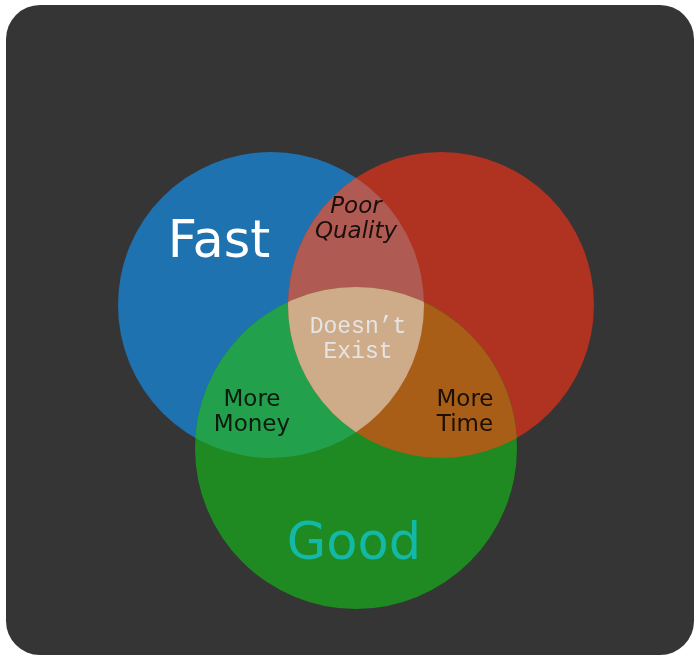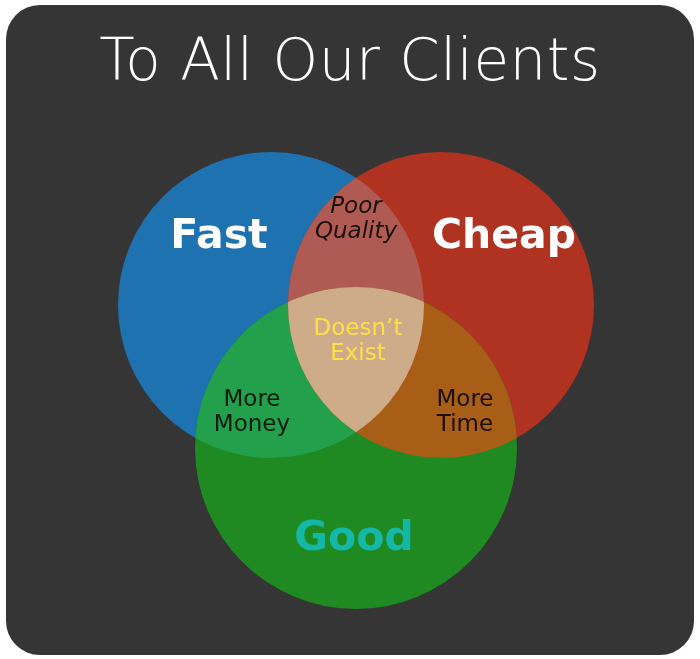--- a/index.html
+++ b/index.html
@@ -69,22 +69,22 @@
   .venn-label {
     position: absolute;
     text-align: center;
     line-height: 1.08;
     white-space: pre-line;
     pointer-events: none;
   }
 
   .venn-label.primary {
     font-family: "DejaVu Sans", sans-serif;
-    font-weight: bold;
-    font-size: 41px;
+    font-weight: normal;
+    font-size: 51px;
     color: #ffffff;
   }
 
   .venn-label.overlap {
     font-family: "DejaVu Sans", sans-serif;
     font-weight: normal;
     font-size: 23px;
     color: #151008;
   }
 
@@ -96,21 +96,20 @@
   .label-doesnt-exist { left: 288px; top: 310px; width: 128px; }
   .label-more-money   { left: 186px; top: 381px; width: 120px; }
   .label-more-time    { left: 404px; top: 381px; width: 110px; }
 </style>
 </head>
 <body>
 
 <div class="poster">
   <div class="poster-card" style="background: rgb(53, 53, 53);">
 
-    <div class="poster-title" style="color: rgb(255, 255, 255);">To All Our Clients</div>
 
     <div class="venn-stage">
 
       <svg class="venn" viewBox="0 0 688 650" xmlns="http://www.w3.org/2000/svg" aria-hidden="true">
         <defs>
           <clipPath id="clip-fast">
             <circle id="c-fast" cx="265" cy="300" r="153"></circle>
           </clipPath>
           <clipPath id="clip-cheap">
             <circle id="c-cheap" cx="435" cy="300" r="153"></circle>
@@ -136,31 +135,30 @@
 
         <g clip-path="url(#clip-fast)">
           <g clip-path="url(#clip-cheap)">
             <circle id="i-center" cx="350" cy="443" r="161" fill="#CEAC8A"></circle>
           </g>
         </g>
       </svg>
 
       <div class="venn-label primary label-fast" style="color: rgb(255, 255, 255);">Fast</div>
 
-      <div class="venn-label primary label-cheap" style="color: rgb(255, 255, 255);">Cheap</div>
 
       <div class="venn-label primary label-good" style="color: #14b8a6;">Good</div>
 
       <div class="venn-label overlap label-poor-quality" style="color: rgb(26, 15, 10); font-style: italic;">Poor
 Quality</div>
 
       <div class="venn-label overlap label-more-money" style="color: rgb(13, 26, 13);">More
 Money</div>
 
       <div class="venn-label overlap label-more-time" style="color: rgb(26, 15, 5);">More
 Time</div>
 
-      <div class="venn-label overlap label-doesnt-exist" style="color: #fde047;">Doesn’t
+      <div class="venn-label overlap label-doesnt-exist" style="color: #e5e5e5; font-family: Liberation Mono, monospace;">Doesn’t
 Exist</div>
 
     </div>
   </div>
 </div>
 
 </body></html>

